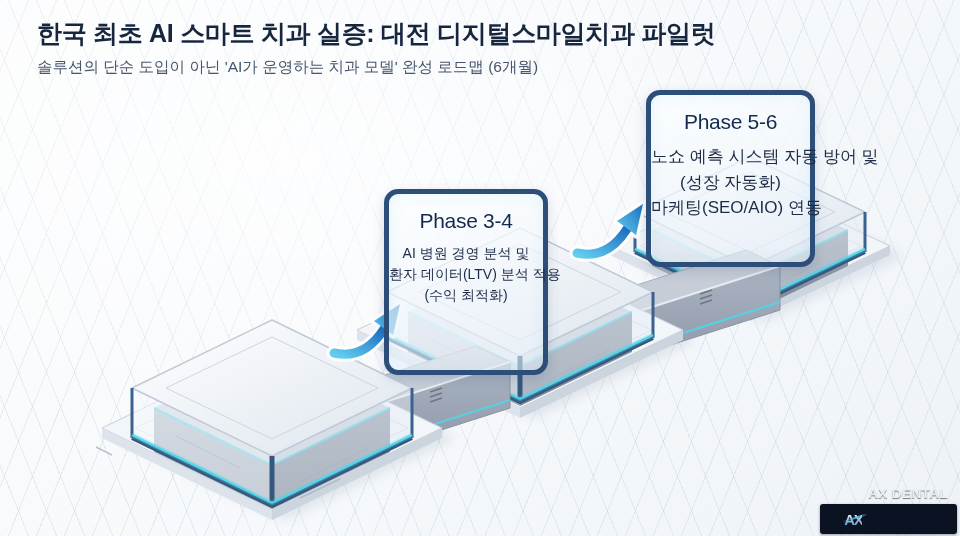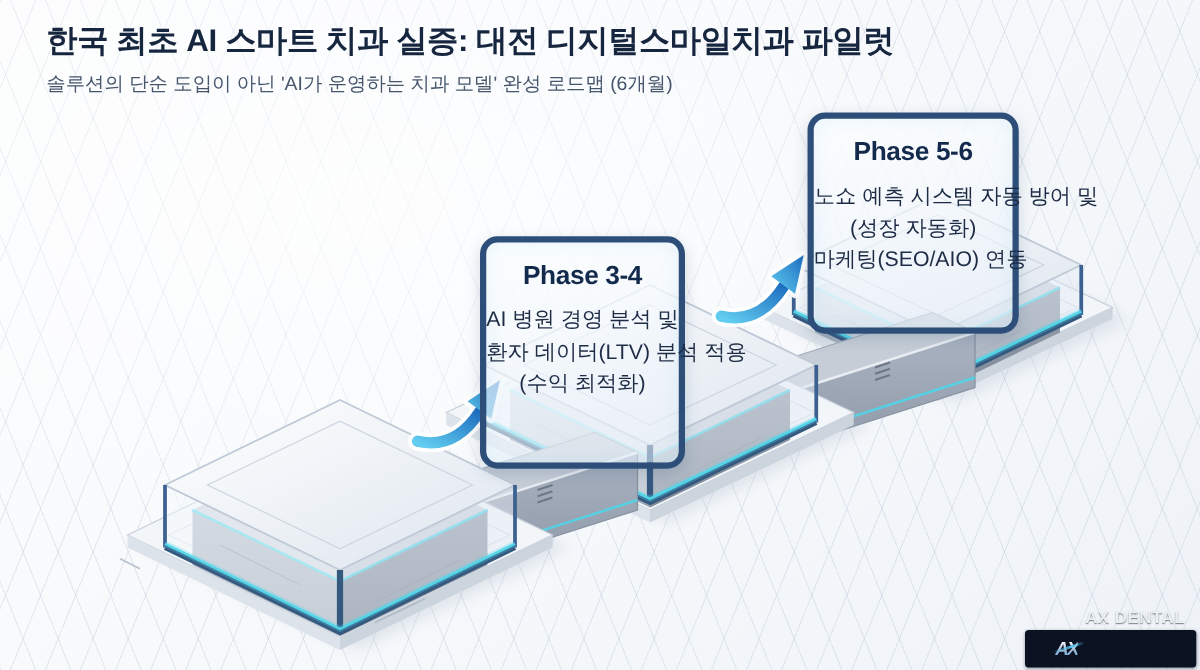--- a/index.html
+++ b/index.html
@@ -13,27 +13,27 @@
   .vignette{position:absolute;inset:0;pointer-events:none;
     background:radial-gradient(ellipse at 30% 30%, rgba(255,255,255,0.75) 0%, rgba(255,255,255,0) 55%);}
   .hdr{position:absolute;left:37px;top:18px;right:20px;}
   .hdr h1{margin:0;font-size:25px;line-height:1.25;font-weight:800;color:#17263f;letter-spacing:-0.3px;}
   .hdr p{margin:8px 0 0 0;font-size:15.5px;color:#46566c;font-weight:400;}
   .scene{position:absolute;left:0;top:0;}
   .phase-card{position:absolute;box-sizing:border-box;border:5px solid #2c4e79;border-radius:14px;
     background:linear-gradient(165deg, rgba(252,254,255,0.88) 0%, rgba(240,246,252,0.66) 60%, rgba(236,243,250,0.55) 100%);
     box-shadow:0 4px 12px rgba(40,70,110,0.18), inset 0 0 16px rgba(110,200,235,0.14);
     text-align:center;}
-  .phase-title{font-size:21px;font-weight:700;color:#132a4d;margin-top:15px;letter-spacing:-0.3px;}
-  .phase-body{margin-top:10px;font-size:17px;line-height:1.5;color:#1d2b45;font-weight:500;}
+  .phase-title{font-size:21px;font-weight:400;color:#132a4d;margin-top:15px;letter-spacing:-0.3px;}
+  .phase-body{margin-top:10px;font-size:14px;line-height:1.5;color:#1d2b45;font-weight:500;}
   .phase-body div{white-space:nowrap;}
   .card3 .phase-body{font-size:17px;}
   .logo{position:absolute;right:3px;bottom:2px;height:30px;display:flex;align-items:center;gap:6px;
     padding:0 9px 0 7px;background:#0b1322;border-radius:3px;box-shadow:0 1px 3px rgba(10,20,40,0.4);}
-  .logo-mark{font-style:italic;font-weight:900;font-size:15px;letter-spacing:-1.5px;
+  .logo-mark{font-weight:900;font-size:15px;letter-spacing:-1.5px;
     background:linear-gradient(180deg,#f2f6fb 20%,#9fb4cf 55%,#4aa8e8 100%);
     -webkit-background-clip:text;background-clip:text;color:transparent;position:relative;margin-left:17px;}
   .logo-mark::after{content:"";position:absolute;left:-2px;top:6px;width:26px;height:2px;
     background:linear-gradient(90deg,rgba(74,168,232,0),#57c4f0 60%,rgba(87,196,240,0));transform:rotate(-18deg);}
   .logo-text{display:flex;flex-direction:column;align-items:center;line-height:1;gap:43px;}
   .logo-name{font-weight:800;font-size:13.5px;letter-spacing:0.4px;color:#eaeff6;
     text-shadow:0 1px 1px rgba(0,0,0,0.5);}
   .logo-group-row{display:flex;align-items:center;gap:4px;margin-top:3px;width:100%;}
   .logo-group-row .rule{flex:1;height:1px;background:#3a567c;}
   .logo-group{font-size:5.5px;letter-spacing:3px;color:#8aa0bf;font-weight:700;}

